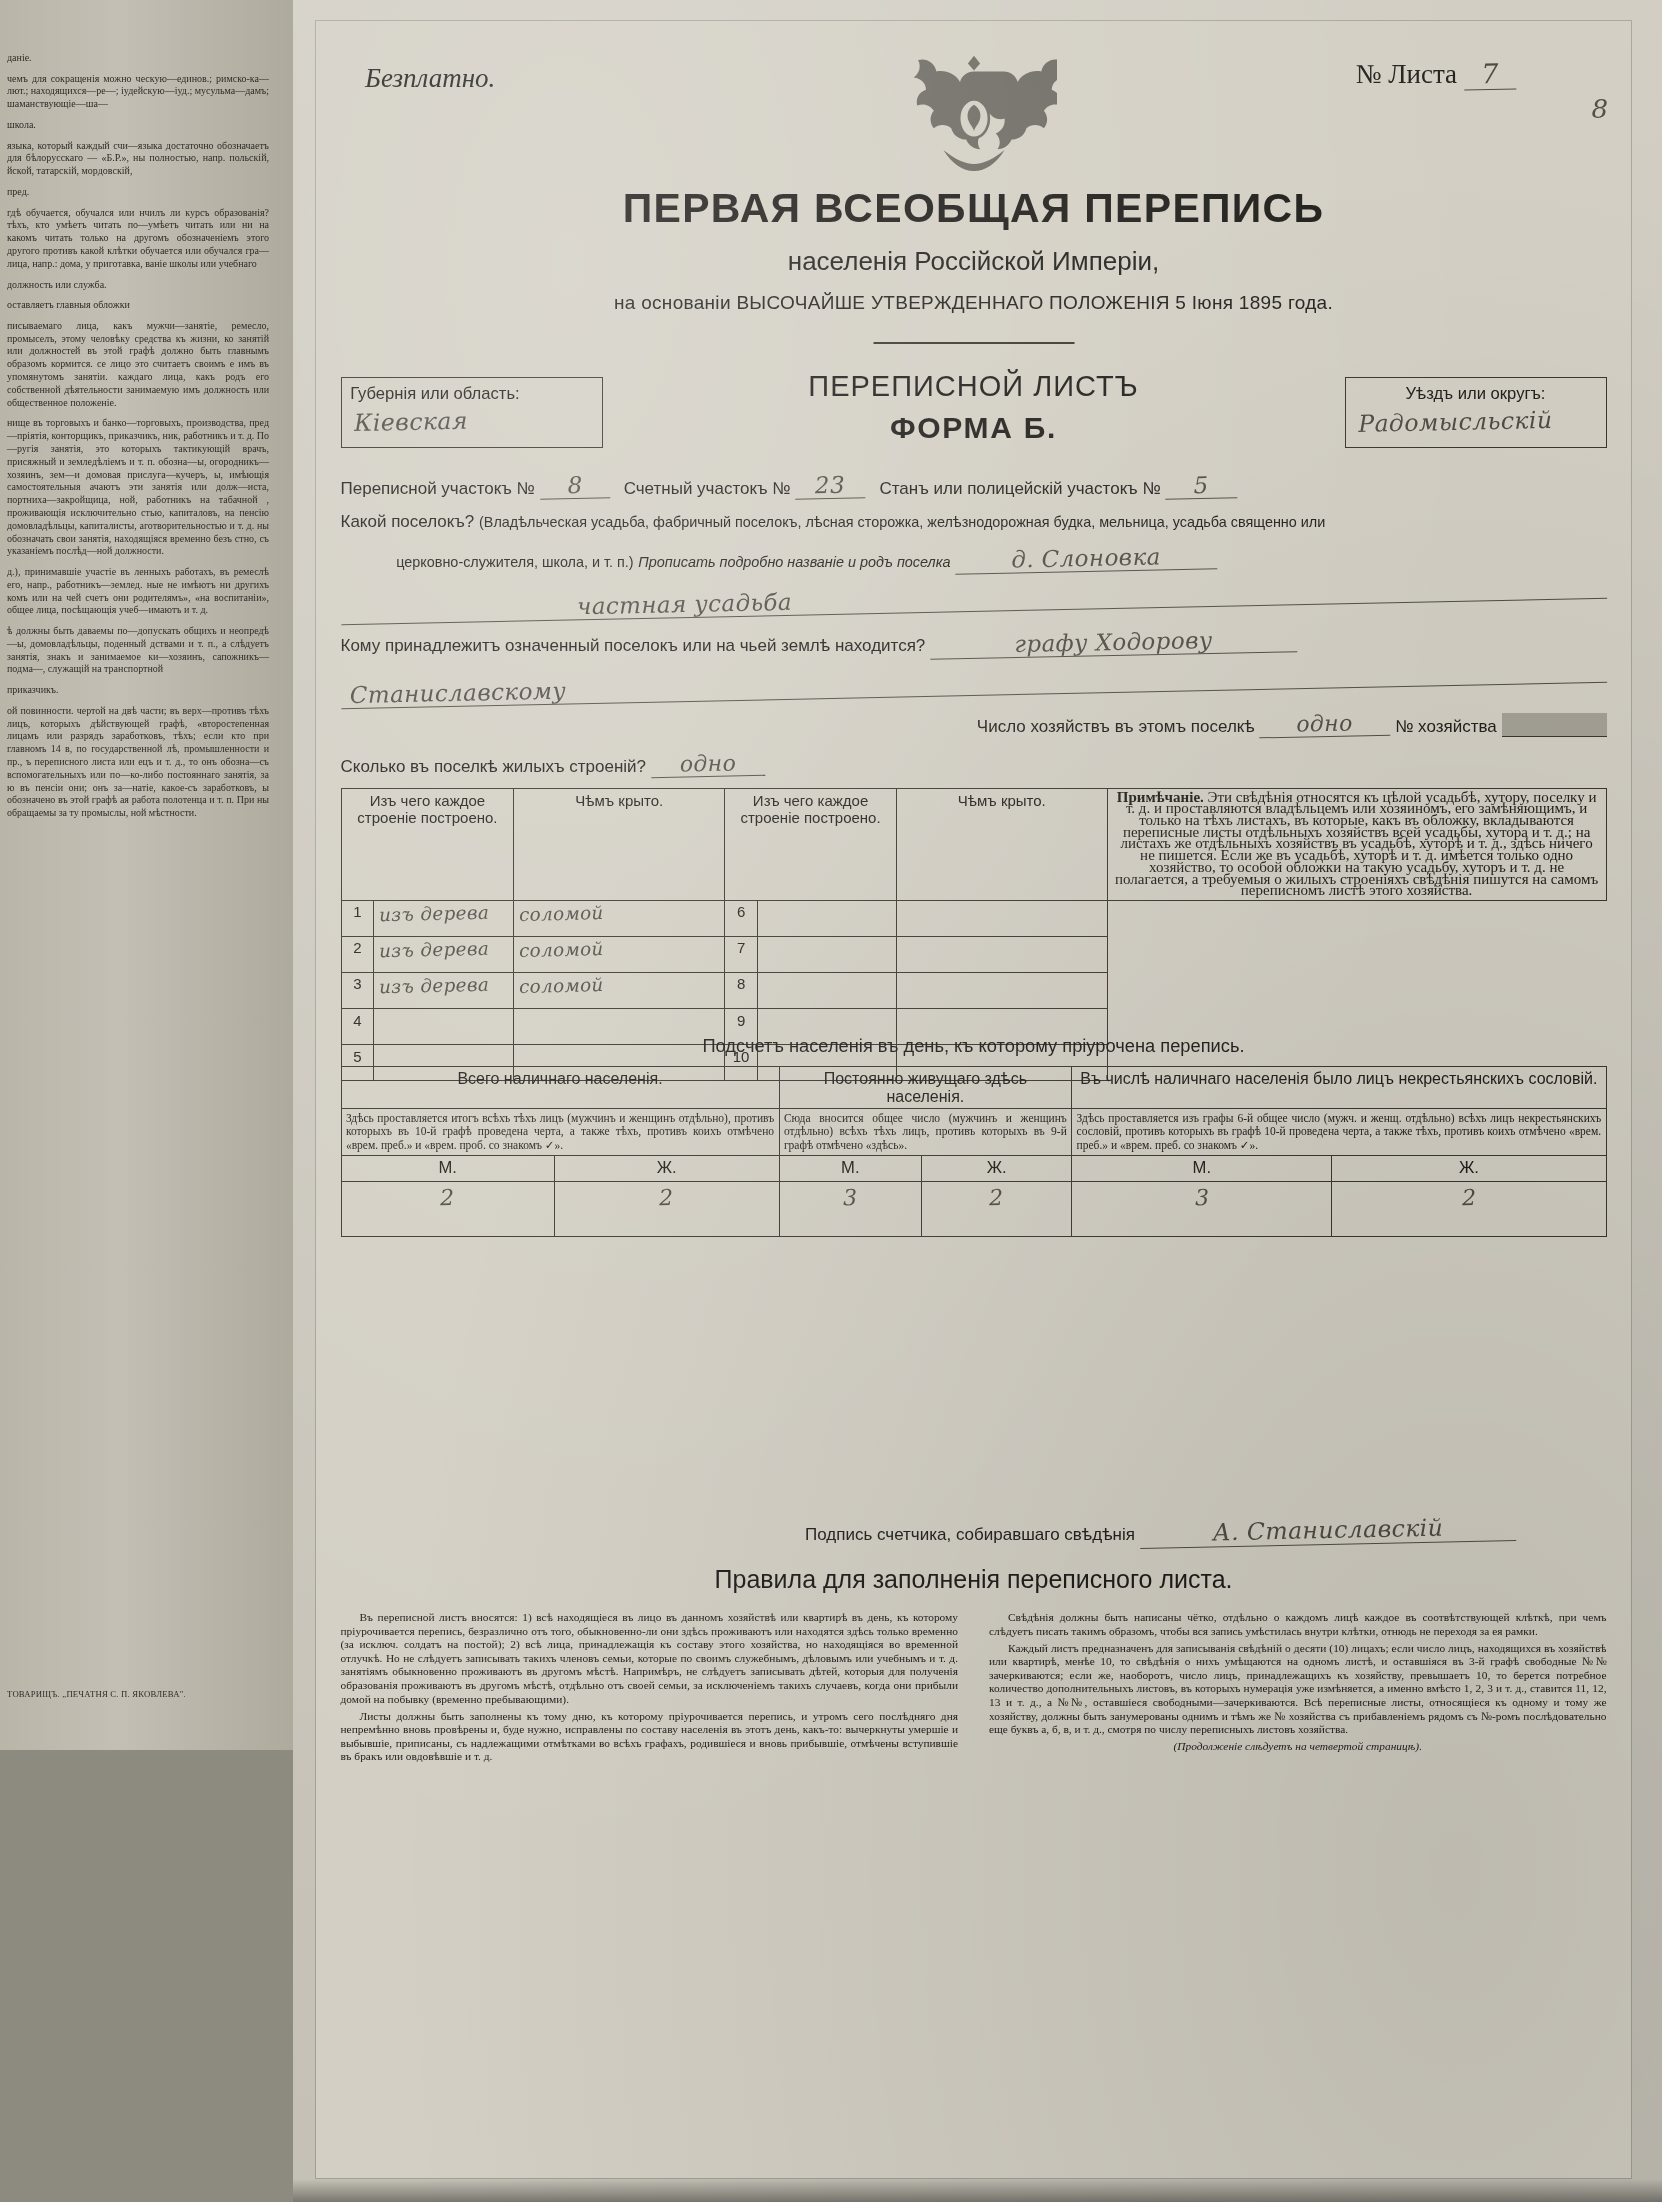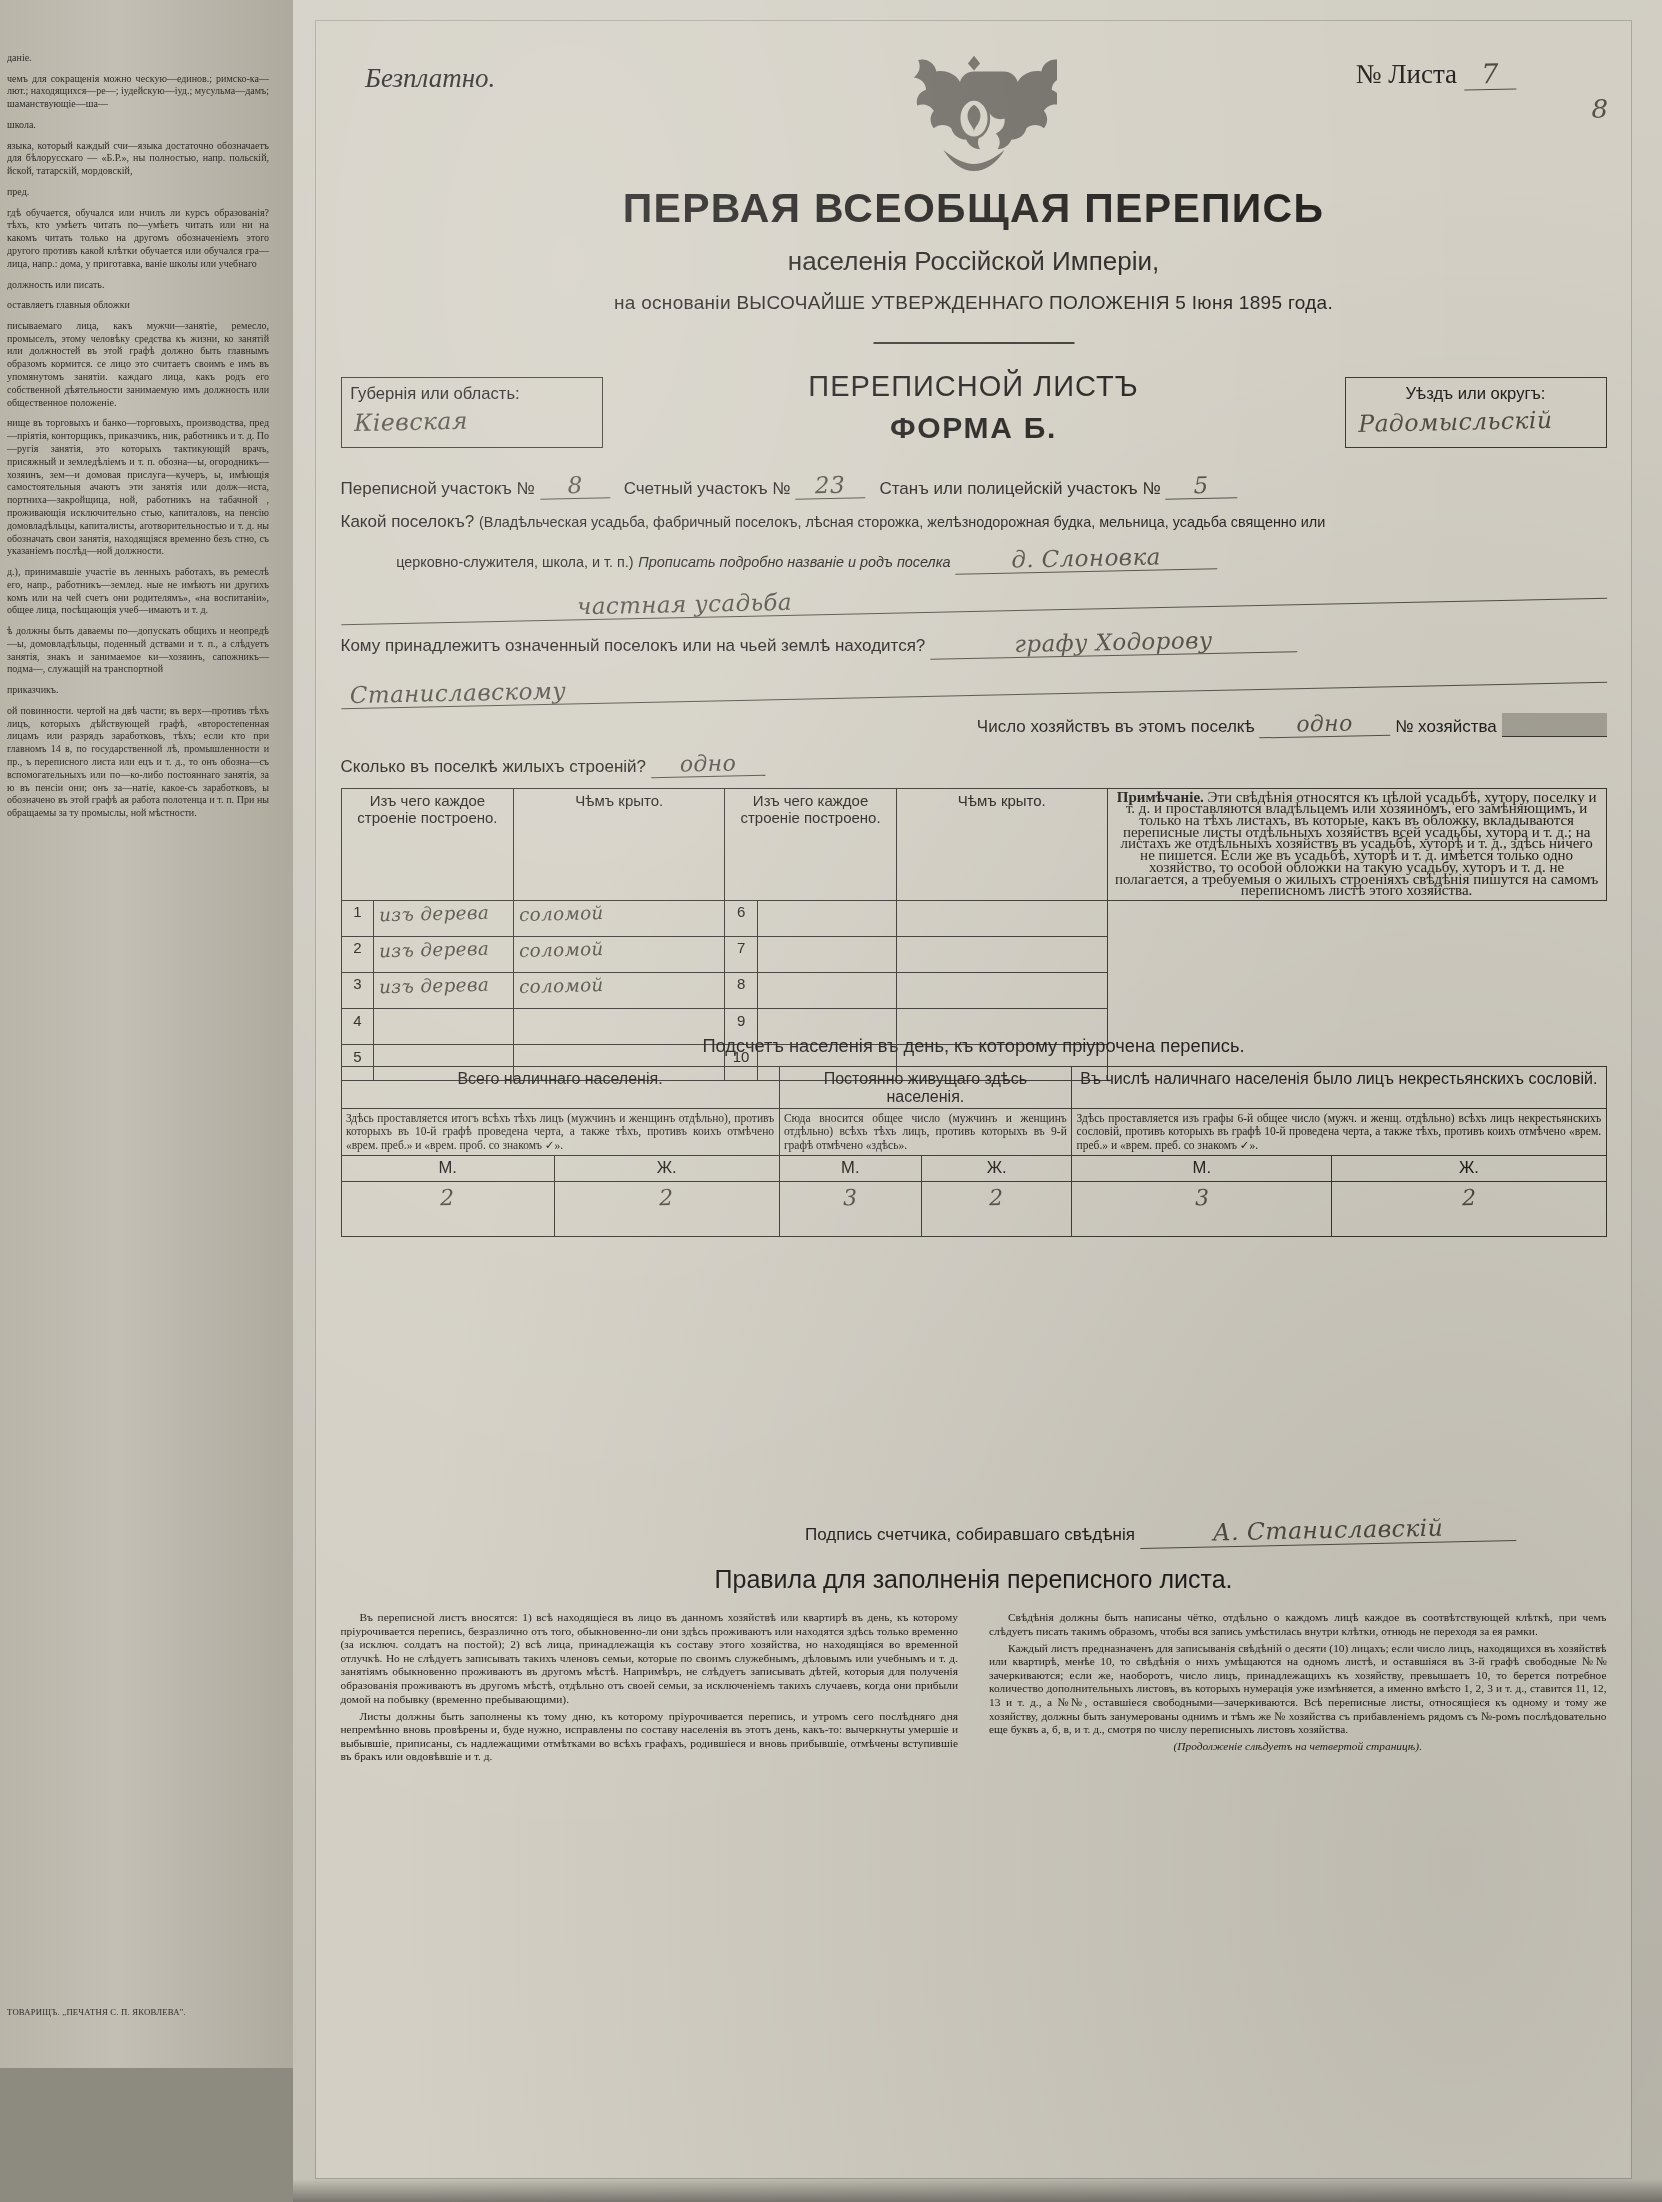--- a/index.html
+++ b/index.html
@@ -12,21 +12,21 @@
     width: 1662px;
     height: 2203px;
     overflow: hidden;
     background: #8d8a80;
     font-family: "Liberation Serif", serif;
   }
   
   #left-strip {
     position: absolute;
     left: 0; top: 0;
-    width: 293px; height: 2068px;
+    width: 293px; height: 1750px;
     background: linear-gradient(90deg,#b9b5a9 0%, #c3bfb4 40%, #aeaa9e 100%);
     overflow: hidden;
   }
   #left-strip .ls-col {
     position: absolute;
     left: 7px;
     top: 52px;
     width: 262px;
     font-size: 10px;
     line-height: 12.8px;
@@ -317,21 +317,21 @@
 <div id="page">
 
   <div id="left-strip">
     <div class="ls-col" id="ls-col">
         <p>даніе.</p>
         <p>чемъ для сокращенія можно ческую—единов.; римско-ка—лют.; находящихся—ре—; іудейскую—іуд.; мусульма—дамъ; шаманствующіе—ша—</p>
         <p>школа.</p>
         <p>языка, который каждый счи—языка достаточно обозначаетъ для бѣлорусскаго — «Б.Р.», ны полностью, напр. польскій, йской, татарскій, мордовскій,</p>
         <p>пред.</p>
         <p>гдѣ обучается, обучался или нчилъ ли курсъ образованія? тѣхъ, кто умѣетъ читать по—умѣетъ читать или ни на какомъ читать только на другомъ обозначеніемъ этого другого противъ какой клѣтки обучается или обучался гра—лица, напр.: дома, у приготавка, ваніе школы или учебнаго</p>
-        <p>должность или писать.</p>
+        <p>должность или служба.</p>
         <p>оставляетъ главныя обложки</p>
         <p>писываемаго лица, какъ мужчи—занятіе, ремесло, промыселъ, этому человѣку средства къ жизни, ко занятій или должностей въ этой графѣ должно быть главнымъ образомъ кормится. се лицо это считаетъ своимъ е имъ въ упомянутомъ занятіи. каждаго лица, какъ родъ его собственной дѣятельности занимаемую имъ должность или общественное положеніе.</p>
         <p>нище въ торговыхъ и банко—торговыхъ, производства, пред—пріятія, конторщикъ, приказчикъ, ник, работникъ и т. д. По—ругія занятія, это которыхъ тактикующій врачъ, присяжный и земледѣліемъ и т. п. обозна—ы, огородникъ—хозяинъ, зем—и домовая прислуга—кучеръ, ы, имѣющія самостоятельныя ачаютъ эти занятія или долж—иста, портниха—закройщица, ной, работникъ на табачной , проживающія исключительно стью, капиталовъ, на пенсію домовладѣльцы, капиталисты, аготворительностью и т. д. ны обозначать свои занятія, находящіяся временно безъ стно, съ указаніемъ послѣд—ной должности.</p>
         <p>д.), принимавшіе участіе въ ленныхъ работахъ, въ ремеслѣ его, напр., работникъ—землед. ные не имѣютъ ни другихъ комъ или на чей счетъ они родителямъ», «на воспитаніи», общее лица, посѣщающія учеб—имаютъ и т. д.</p>
         <p>ѣ должны быть даваемы по—допускать общихъ и неопредѣ—ы, домовладѣльцы, поденный дствами и т. п., а слѣдуетъ занятія, знакъ и занимаемое ки—хозяинъ, сапожникъ—подма—, служащій на транспортной</p>
         <p>приказчикъ.</p>
         <p>ой повинности. чертой на двѣ части; въ верх—противъ тѣхъ лицъ, которыхъ дѣйствующей графѣ, «второстепенная лицамъ или разрядъ заработковъ, тѣхъ; если кто при главномъ 14 в, по государственной лѣ, промышленности и пр., ъ переписного листа или ецъ и т. д., то онъ обозна—съ вспомогательныхъ или по—ко-либо постояннаго занятія, за ю въ пенсіи они; онъ за—натіе, какое-съ заработковъ, ы обозначено въ этой графѣ ая работа полотенца и т. п. При ны обращаемы за ту промыслы, ной мѣстности.</p>
       </div>
     <div class="imprint">ТОВАРИЩЪ. „ПЕЧАТНЯ С. П. ЯКОВЛЕВА".</div>
   </div>

